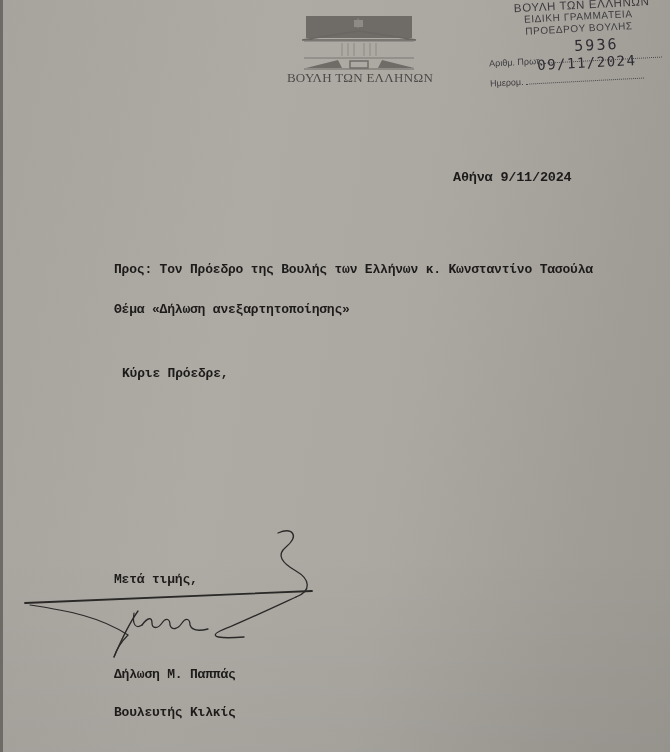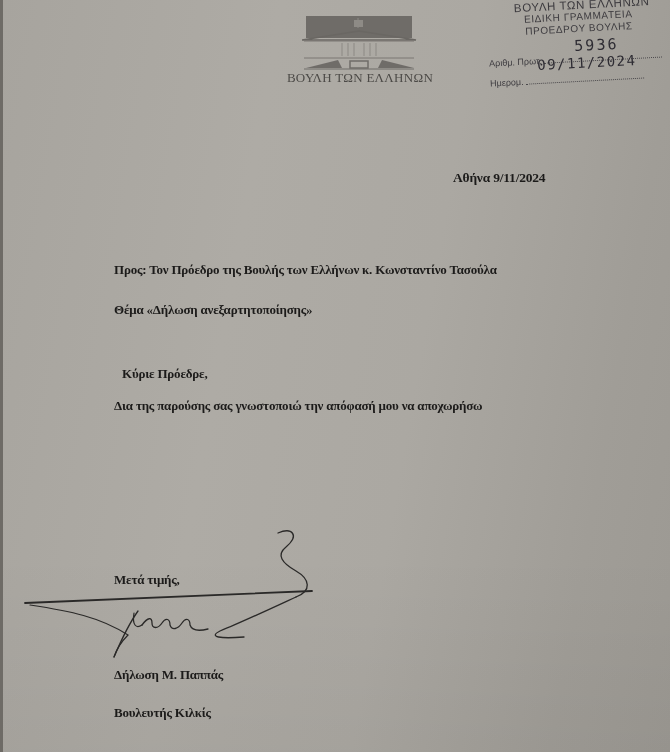--- a/index.html
+++ b/index.html
@@ -97,21 +97,21 @@
       font-family: "DejaVu Sans Mono", "Liberation Mono", monospace;
       color: #2e2c33;
       white-space: nowrap;
     }
     .hw-number { left: 92px; top: 38px; font-size: 15px; letter-spacing: 2px; }
     .hw-date { left: 54px; top: 56px; font-size: 14px; letter-spacing: 1.5px; }
 
     
     .txt {
       position: absolute;
-      font-family: Liberation Serif, serif;
+      font-family: Liberation Mono, monospace;
       font-weight: bold;
       font-size: 13px;
       color: #1c1b1a;
       white-space: nowrap;
       letter-spacing: -0.2px;
       text-align: right;
     }
     .place-date { left: 451px; top: 170px; font-size: 13.5px; }
     .to-line { left: 112px; top: 262px; }
     .subject { left: 112px; top: 302px; }
@@ -171,21 +171,20 @@
     </div>
     <div class="handwrite hw-number">5936</div>
     <div class="handwrite hw-date">09/11/2024</div>
   </div>
 
   <div class="txt place-date">Αθήνα 9/11/2024</div>
   <div class="txt subject">Θέμα «Δήλωση ανεξαρτητοποίησης»</div>
   <div class="txt to-line">Προς: Τον Πρόεδρο της Βουλής των Ελλήνων κ. Κωνσταντίνο Τασούλα</div>
   <div class="txt salutation">Κύριε Πρόεδρε,</div>
   <div class="txt body-p">
-    <div>Δια της παρούσης σας γνωστοποιώ την απόφασή μου να αποχωρήσω</div>
   </div>
   <div class="txt closing">Μετά τιμής,</div>
 
   <svg class="signature" viewBox="0 0 300 140" fill="none" stroke="#2a2928" stroke-linecap="round">
 
     <path d="M258,8 C272,2 280,10 266,22 C256,30 262,38 276,46 C290,54 292,66 276,72" stroke-width="1.3"></path>
 
     <path d="M5,78 C80,74 180,70 292,66" stroke-width="1.8"></path>
 
     <path d="M276,72 C250,84 220,98 200,106 C188,112 200,114 224,112" stroke-width="1.3"></path>

